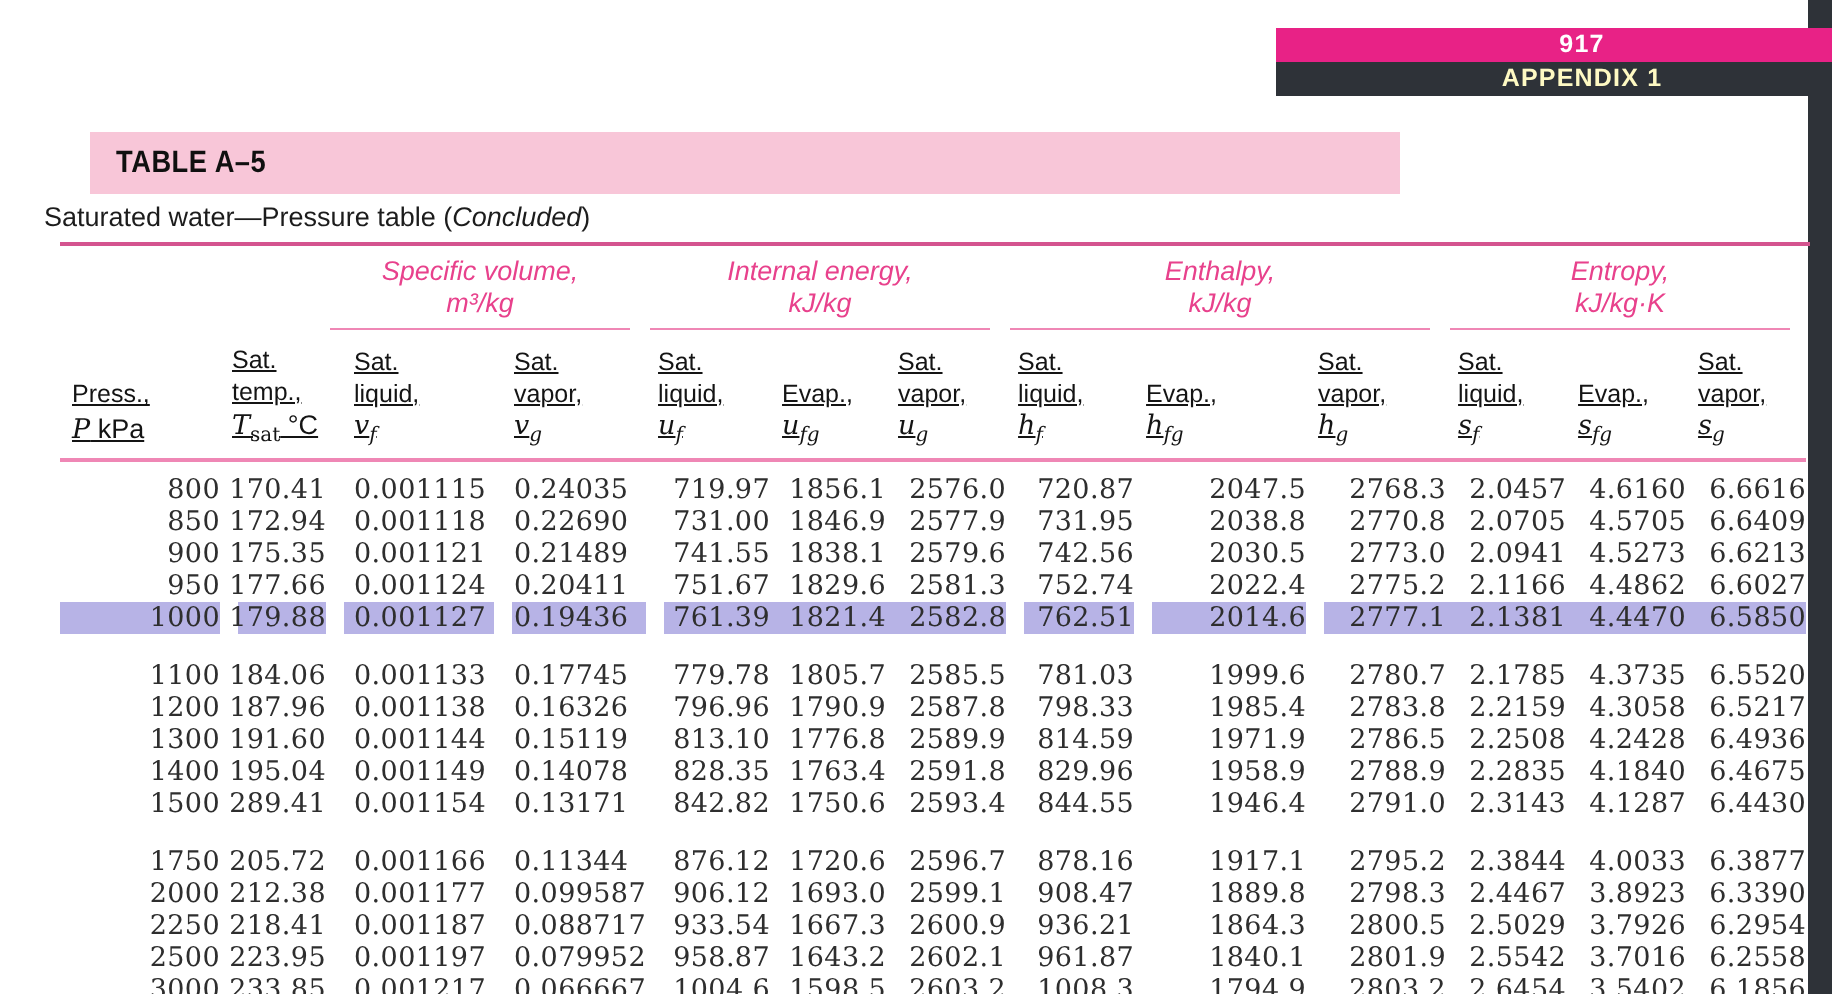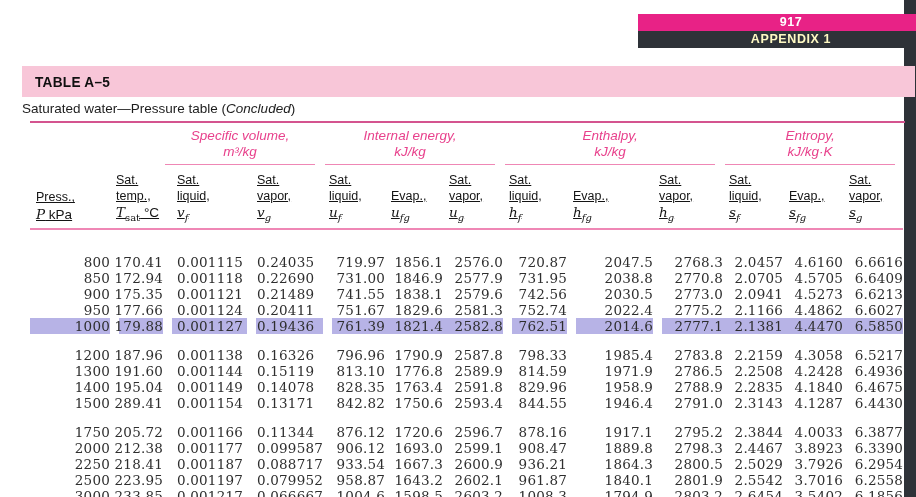--- a/index.html
+++ b/index.html
@@ -10,21 +10,21 @@
   .edge-strip{position:absolute;top:0;right:0;width:12px;height:100%;background:var(--dark,#2e3238);}
 
   
   .badges{position:absolute;top:14px;left:609px;width:306px;margin-left:29px;}
   .badge-num{height:17px;background:var(--magenta,#e82286);color:#fff;font-weight:700;
              font-size:12.5px;line-height:17px;text-align:center;letter-spacing:.6px;}
   .badge-app{height:17px;background:var(--dark,#2e3238);color:#fef9c3;font-weight:700;
              font-size:12.5px;line-height:17px;text-align:center;letter-spacing:.6px;}
 
   
-  .banner{position:absolute;left:22px;top:66px;width:893px;height:31px;background:var(--banner,#f8c6d8);}
+  .banner{position:absolute;left:45px;top:66px;width:655px;height:31px;background:var(--banner,#f8c6d8);}
   .banner-text{display:inline-block;margin:7px 0 0 13px;font-size:15.5px;font-weight:700;color:#101010;
                transform:scaleX(.88);transform-origin:left center;letter-spacing:.3px;white-space:nowrap;}
 
   .subtitle{position:absolute;left:22px;top:101px;font-size:13.5px;color:#1c1c1c;}
 
   
   .table-wrap{position:absolute;left:30px;top:121px;width:875px;border-top:2px solid var(--ruleDark,#cf4f8d);padding-top:1px;}
   table{border-collapse:collapse;table-layout:fixed;width:873px;}
   th,td{padding:0;margin:0;}
 
@@ -42,21 +42,21 @@
   .after{font-family:"Liberation Sans",sans-serif;font-style:normal;}
 
   tbody td{font-family:"DejaVu Serif",serif;font-size:13.5px;height:16px;line-height:16px;
            color:#2e2e2e;letter-spacing:.2px;white-space:nowrap;}
   .ar{text-align:right;}
   .al{text-align:left;}
   th.col-vf,td.col-vf{padding-left:14px;}
   th.col-vg,td.col-vg{padding-left:10px;}
   .labels th.col-vf{padding:8px 0 5px 14px;}
   .labels th.col-vg{padding:8px 0 5px 10px;}
-  tbody tr.first td{padding-top:24px;}
+  tbody tr.first td{padding-top:6px;}
   tr.gap td{height:13px;background:#fff !important;box-shadow:none !important;}
   tr.hl td{background:var(--hl,#b7b3e6);margin-top:48px;}
   tr.hl td.gapL{box-shadow:inset 9px 0 0 0 #ffffff;}
 </style>
 </head>
 <body>
 
 <div class="page">
 
   <div class="edge-strip"></div>
@@ -258,20 +258,35 @@
             <td class="col-hfg ar gapL">2014.6</td>
             <td class="col-hg ar gapL">2777.1</td>
             <td class="col-sf ar">2.1381</td>
             <td class="col-sfg ar">4.4470</td>
             <td class="col-sg ar">6.5850</td>
           </tr>
           <tr class="gap">
             <td colspan="13"></td>
           </tr>
           <tr>
+            <td class="col-P ar">1100</td>
+            <td class="col-Tsat ar">184.06</td>
+            <td class="col-vf al">0.001133</td>
+            <td class="col-vg al">0.17745</td>
+            <td class="col-uf ar">779.78</td>
+            <td class="col-ufg ar">1805.7</td>
+            <td class="col-ug ar">2585.5</td>
+            <td class="col-hf ar">781.03</td>
+            <td class="col-hfg ar">1999.6</td>
+            <td class="col-hg ar">2780.7</td>
+            <td class="col-sf ar">2.1785</td>
+            <td class="col-sfg ar">4.3735</td>
+            <td class="col-sg ar">6.5520</td>
+          </tr>
+          <tr>
             <td class="col-P ar">1200</td>
             <td class="col-Tsat ar">187.96</td>
             <td class="col-vf al">0.001138</td>
             <td class="col-vg al">0.16326</td>
             <td class="col-uf ar">796.96</td>
             <td class="col-ufg ar">1790.9</td>
             <td class="col-ug ar">2587.8</td>
             <td class="col-hf ar">798.33</td>
             <td class="col-hfg ar">1985.4</td>
             <td class="col-hg ar">2783.8</td>

